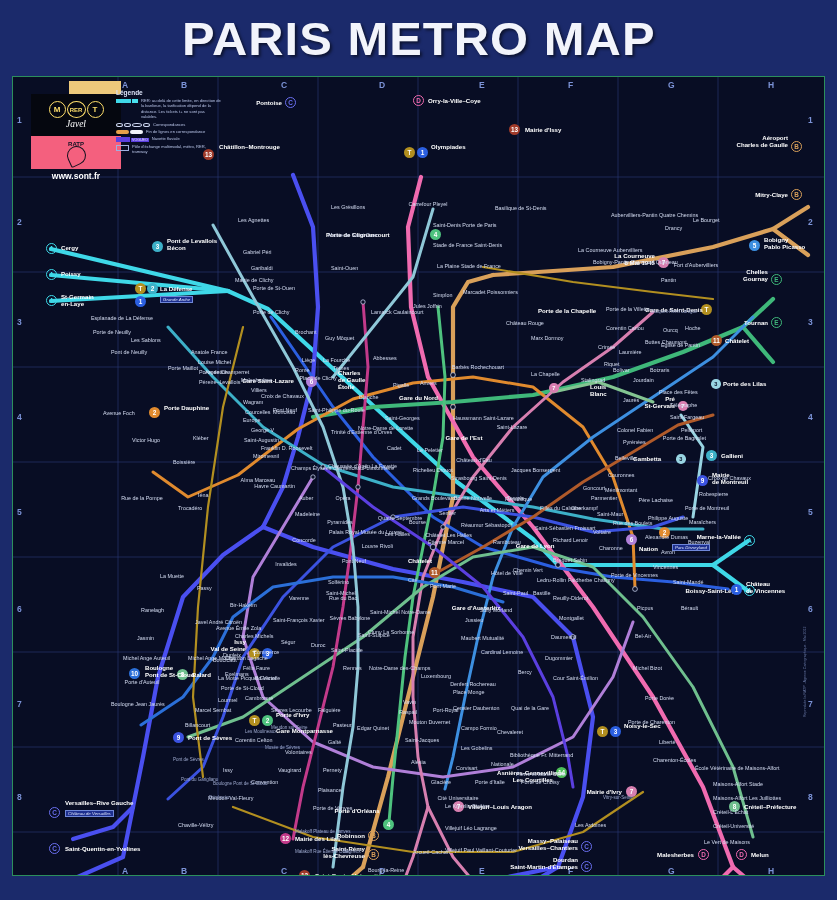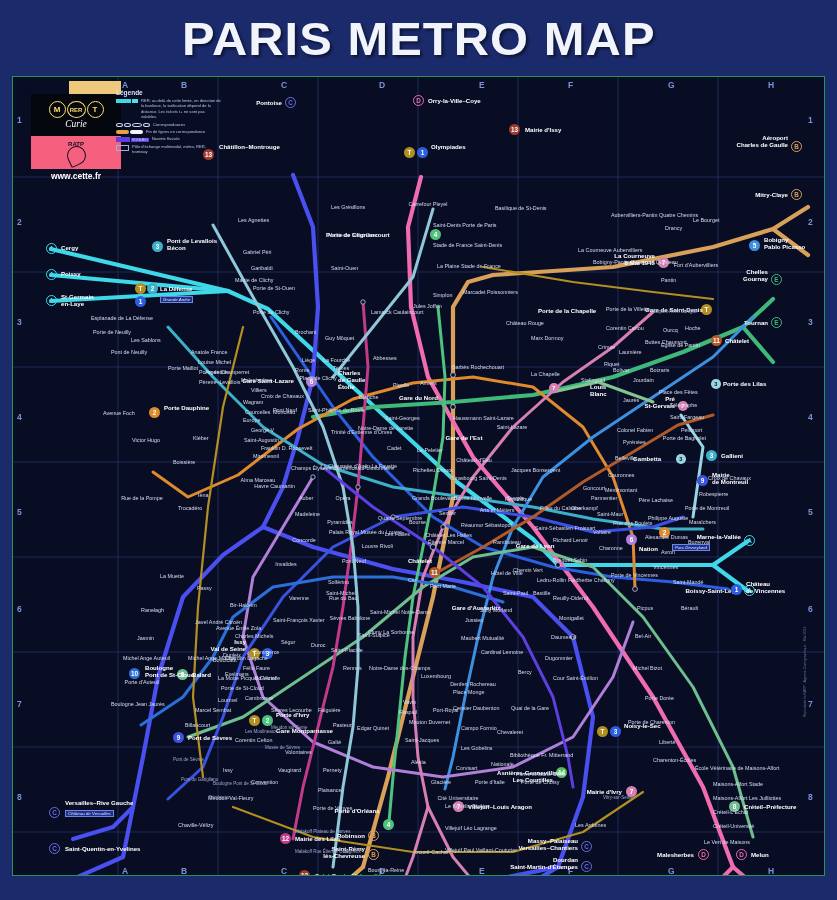--- a/index.html
+++ b/index.html
@@ -289,27 +289,27 @@
     <div class="grid-row" style="left:795px;top:715px;">8</div>
 
     <div id="logo-block">
       <div id="logo-top"></div>
       <div id="logo-black">
         <div id="logo-circles">
           <div class="logo-c">M</div>
           <div class="logo-c rer">RER</div>
           <div class="logo-c">T</div>
         </div>
-        <div id="logo-paris">Curie</div>
+        <div id="logo-paris">Javel</div>
       </div>
       <div id="logo-pink">
         <div class="ratp-word">RATP</div>
         <div class="swirl"></div>
       </div>
-      <div id="logo-url">www.cette.fr</div>
+      <div id="logo-url">www.sont.fr</div>
     </div>
 
     <div id="legend">
       <div class="lg-title">Légende</div>
 
       <div class="lg-row">
         <div class="lg-sym">
             <div class="sw"></div>
             <div class="sw2"></div>
           </div>

